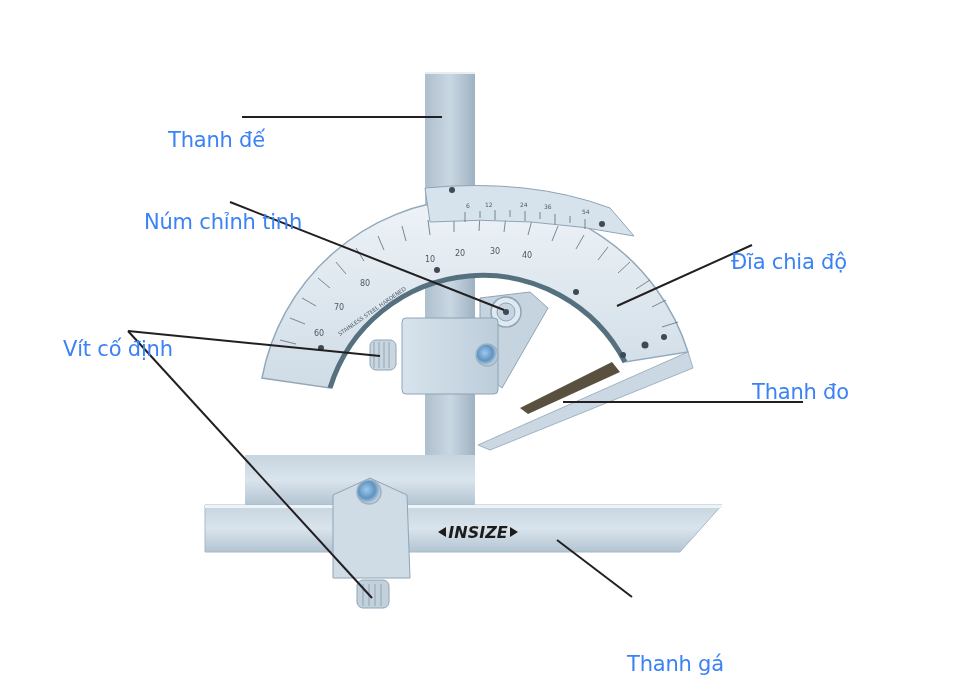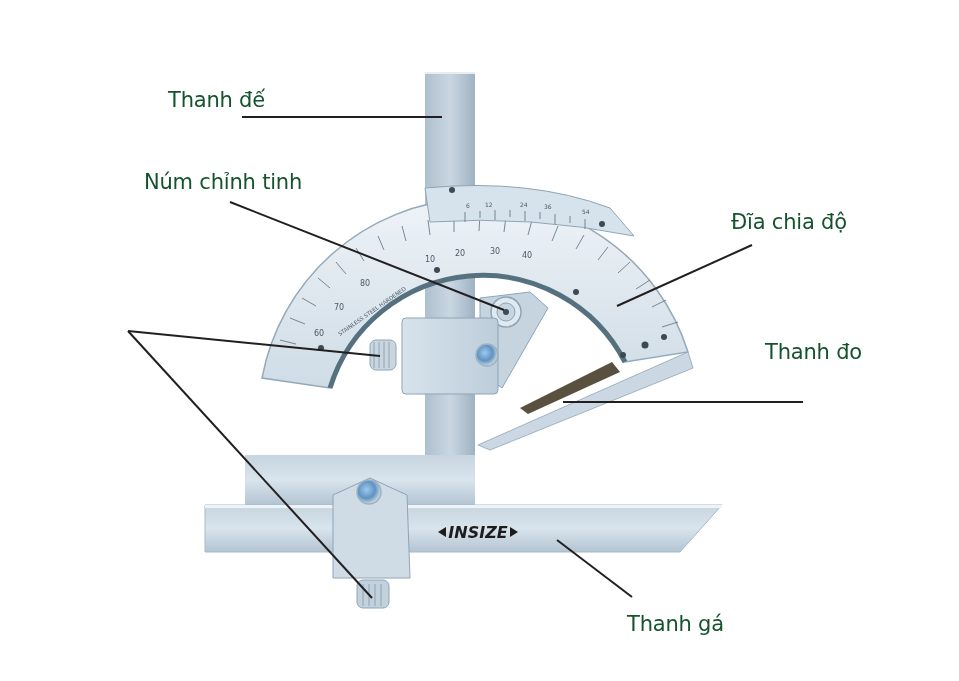--- a/index.html
+++ b/index.html
@@ -1,21 +1,21 @@
 <!DOCTYPE html>
 <html><head>
   <meta charset="utf-8">
   <style>
     html, body { margin: 0; padding: 0; background: #ffffff; }
     body { width: 959px; height: 681px; position: relative; overflow: hidden;
            font-family: "DejaVu Sans", "Liberation Sans", sans-serif; }
     .stage { position: absolute; left: 0; top: 0; width: 959px; height: 681px; }
-    .label { position: absolute; font-size: 21px; color: #14532d; letter-spacing: -0.2px;
-             line-height: 1.2; white-space: nowrap; font-family: "DejaVu Sans", sans-serif; }
-    .label.center { text-align: right; }
+    .label { position: absolute; font-size: 21px; color: #3b82f6; letter-spacing: -0.2px;
+             line-height: 1.2; white-space: nowrap; font-family: "DejaVu Sans", sans-serif; margin-top: 40px; }
+    .label.center { text-align: left; }
     svg text { font-family: "DejaVu Sans", sans-serif; }
   </style>
 </head>
 <body>
 
 <div class="stage">
   <svg width="959" height="681" viewBox="0 0 959 681" xmlns="http://www.w3.org/2000/svg">
     <defs>
       <linearGradient id="gBlade" x1="0" y1="0" x2="1" y2="0">
         <stop offset="0" stop-color="#aebfcd"></stop>
@@ -144,17 +144,18 @@
       <line x1="128" y1="331" x2="372" y2="598"></line>
       <line x1="803" y1="402" x2="563" y2="402"></line>
       <line x1="632" y1="597" x2="557" y2="540"></line>
     </g>
   </svg>
 
   
   <div class="label" style="left:168px; top:88px;">Thanh đế</div>
   <div class="label" style="left:144px; top:170px;">Núm chỉnh tinh</div>
   <div class="label" style="left:731px; top:210px;">Đĩa chia độ</div>
+  <div class="label" style="left:63px; top:297px;">Vít cố định</div>
   <div class="label center" style="left:752px; top:340px; width:110px;">
     <div>Thanh đo</div>
   </div>
   <div class="label" style="left:627px; top:612px;text-align:right;">Thanh gá</div>
 </div>
 
 </body></html>

